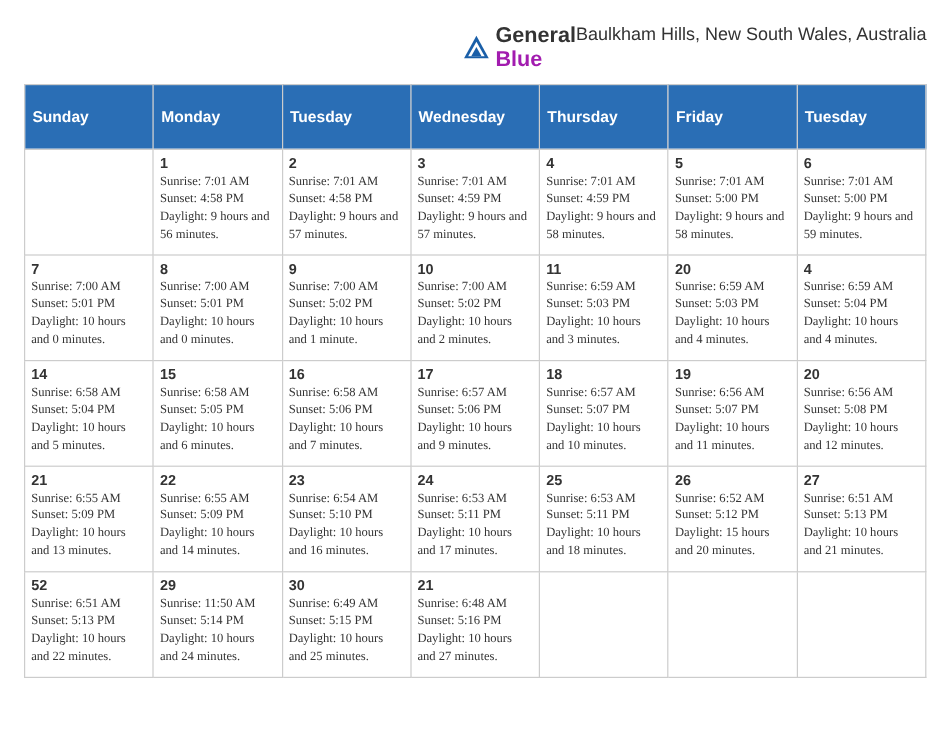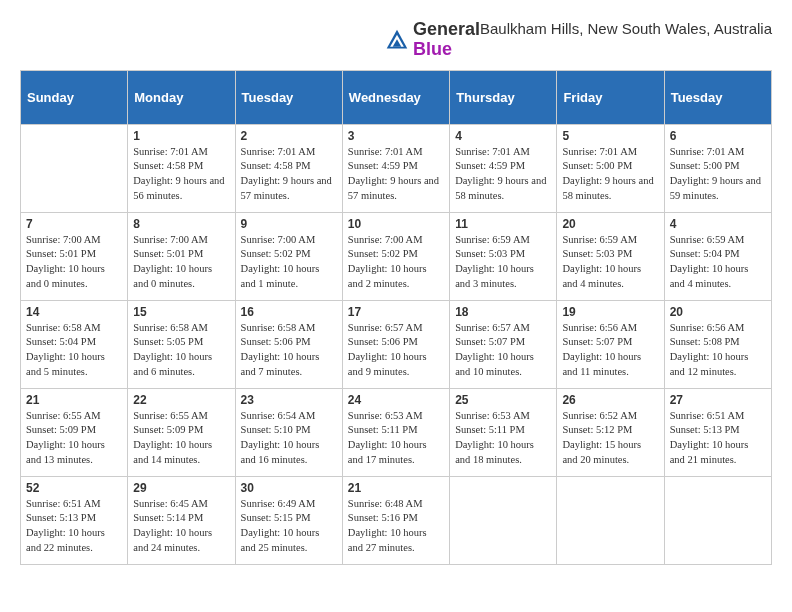--- a/index.html
+++ b/index.html
@@ -245,21 +245,21 @@
           <div class="day-info"><span>Sunrise: 6:51 AM</span><br><span>Sunset: 5:13 PM</span><br><span>Daylight: 10 hours and 21 minutes.</span></div>
         </td>
       </tr>
       <tr>
         <td>
           <span class="day-num">52</span>
           <div class="day-info"><span>Sunrise: 6:51 AM</span><br><span>Sunset: 5:13 PM</span><br><span>Daylight: 10 hours and 22 minutes.</span></div>
         </td>
         <td>
           <span class="day-num">29</span>
-          <div class="day-info"><span>Sunrise: 6:45 AM</span><br><span>Sunset: 5:14 PM</span><br><span>Daylight: 10 hours and 24 minutes.</span></div>
+          <div class="day-info"><span>Sunrise: 11:50 AM</span><br><span>Sunset: 5:14 PM</span><br><span>Daylight: 10 hours and 24 minutes.</span></div>
         </td>
         <td>
           <span class="day-num">30</span>
           <div class="day-info"><span>Sunrise: 6:49 AM</span><br><span>Sunset: 5:15 PM</span><br><span>Daylight: 10 hours and 25 minutes.</span></div>
         </td>
         <td>
           <span class="day-num">21</span>
           <div class="day-info"><span>Sunrise: 6:48 AM</span><br><span>Sunset: 5:16 PM</span><br><span>Daylight: 10 hours and 27 minutes.</span></div>
         </td>
         <td class="empty"></td>

